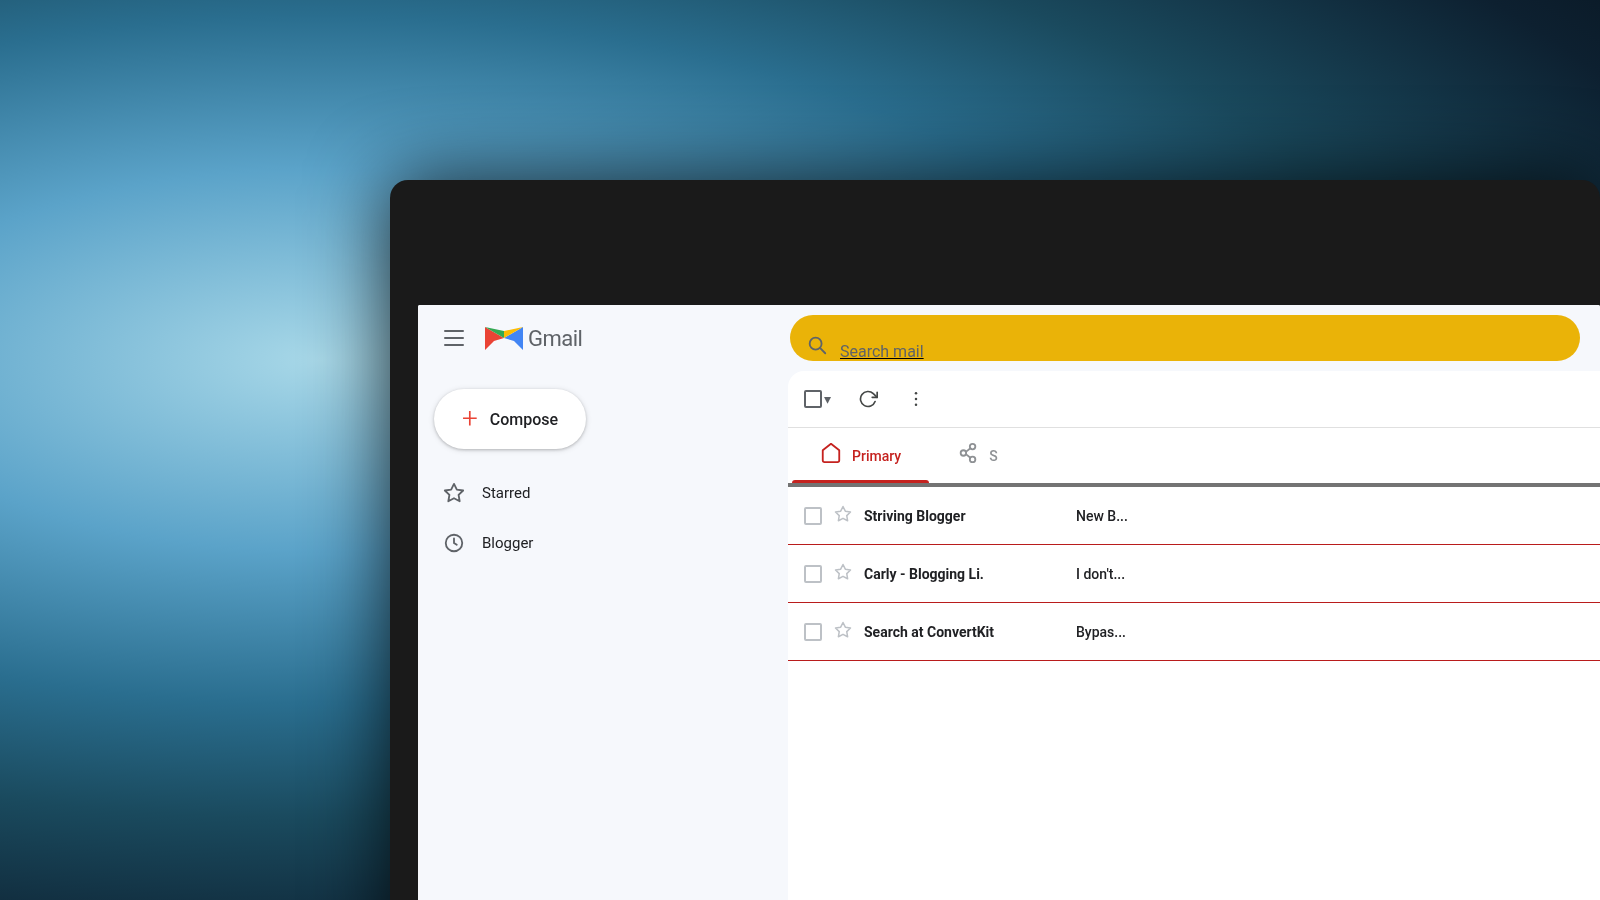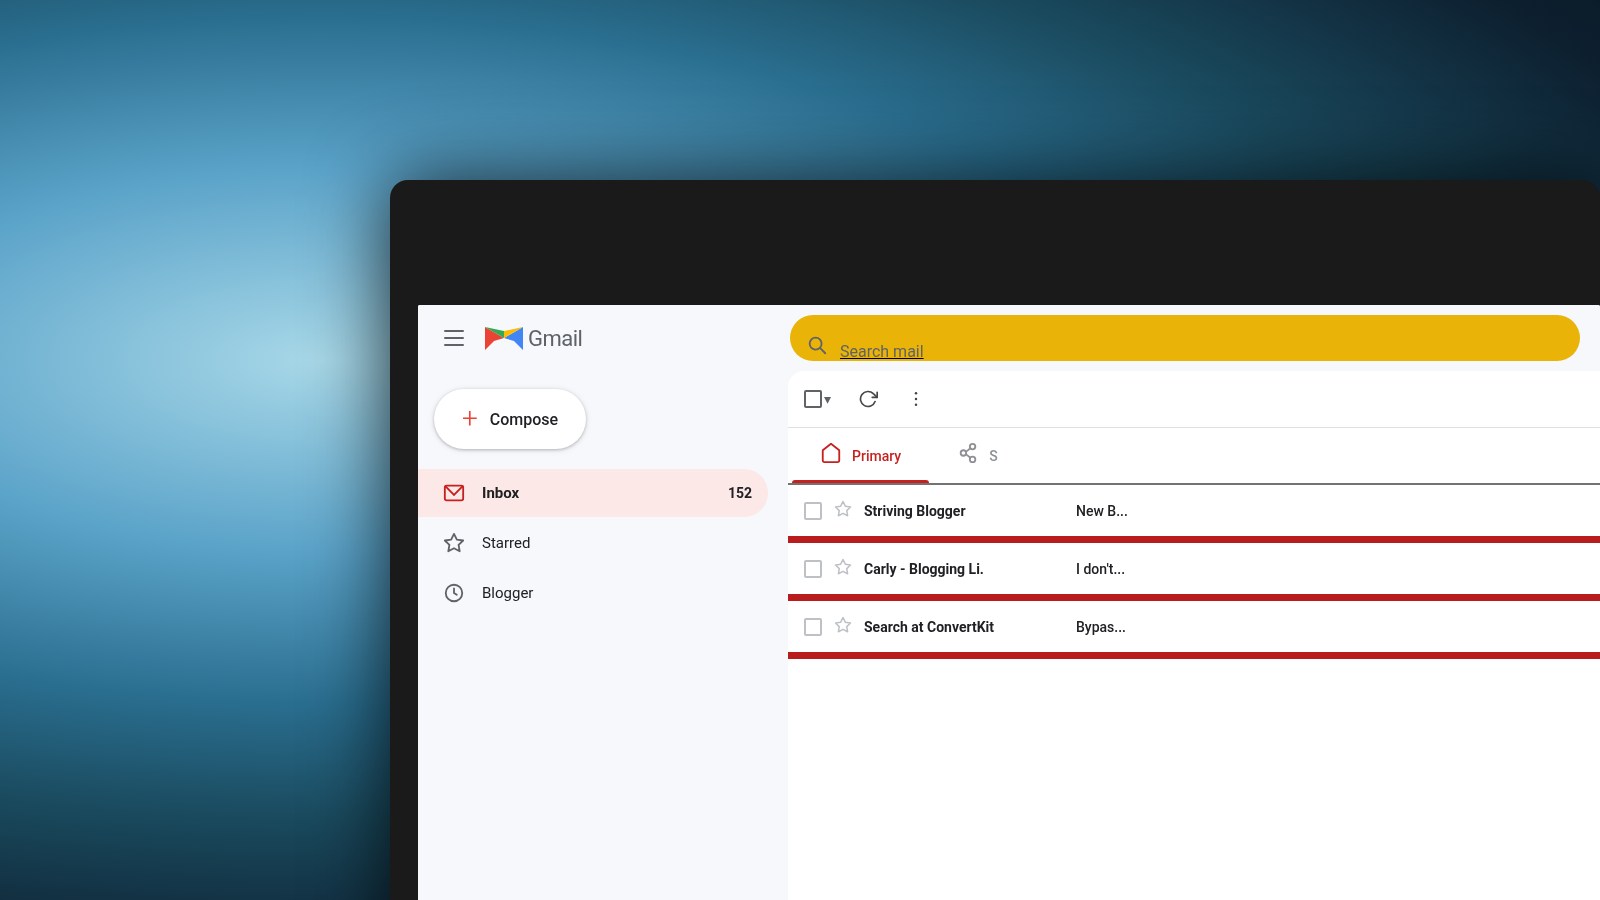--- a/index.html
+++ b/index.html
@@ -269,21 +269,21 @@
       border-radius: 50%;
       cursor: pointer;
       font-size: 18px;
       color: #444746;
     }
 
     
     .tabs-row {
       display: flex;
       align-items: flex-start;
-      border-bottom: 2px solid #737373;
+      border-bottom: 4px solid #737373;
       padding: 0 4px;
     }
 
     .tab {
       display: flex;
       align-items: center;
       gap: 10px;
       padding: 14px 28px;
       cursor: pointer;
       position: relative;
@@ -315,21 +315,21 @@
     .email-list {
       flex: 1;
       overflow: auto;
     }
 
     .email-row {
       display: flex;
       align-items: center;
       padding: 8px 16px;
       gap: 12px;
-      border-bottom: 7px solid #b91c1c;
+      border-bottom: 1px solid #b91c1c;
       height: 58px;
       cursor: pointer;
     }
 
     .email-check {
       width: 18px;
       height: 18px;
       border: 2px solid #bdc1c6;
       border-radius: 2px;
       flex-shrink: 0;
@@ -432,30 +432,20 @@
 
   <div class="main-content">
 
     <div class="sidebar">
 
       <div class="compose-btn">
         <span class="compose-plus">+</span>
         <span class="compose-label">Compose</span>
       </div>
 
-      <div class="nav-item active">
-        <div class="nav-item-icon">
-          <svg width="22" height="22" viewBox="0 0 24 24">
-            <rect x="2" y="4" width="20" height="16" rx="2" fill="none" stroke="#c5221f" stroke-width="2"></rect>
-            <polyline points="2,4 12,14 22,4" fill="none" stroke="#c5221f" stroke-width="2"></polyline>
-          </svg>
-        </div>
-        <span class="nav-item-label">Inbox</span>
-        <span class="nav-item-badge">152</span>
-      </div>
 
       <div class="nav-item">
         <div class="nav-item-icon">
           <svg width="22" height="22" viewBox="0 0 24 24">
             <polygon points="12,2 15.09,8.26 22,9.27 17,14.14 18.18,21.02 12,17.77 5.82,21.02 7,14.14 2,9.27 8.91,8.26" fill="none" stroke="#5f6368" stroke-width="2" stroke-linejoin="round"></polygon>
           </svg>
         </div>
         <span class="nav-item-label">Starred</span>
       </div>
 

